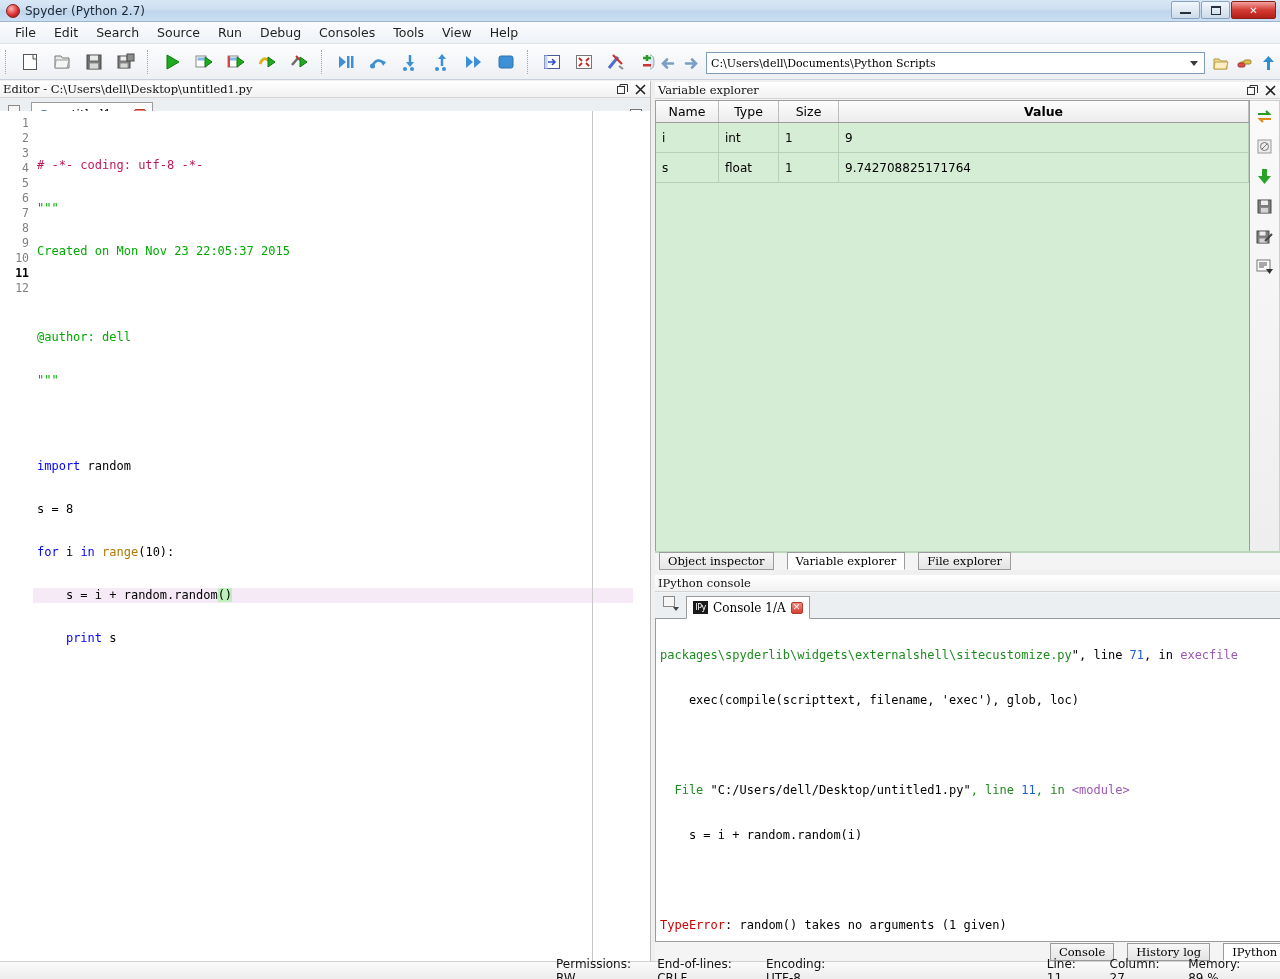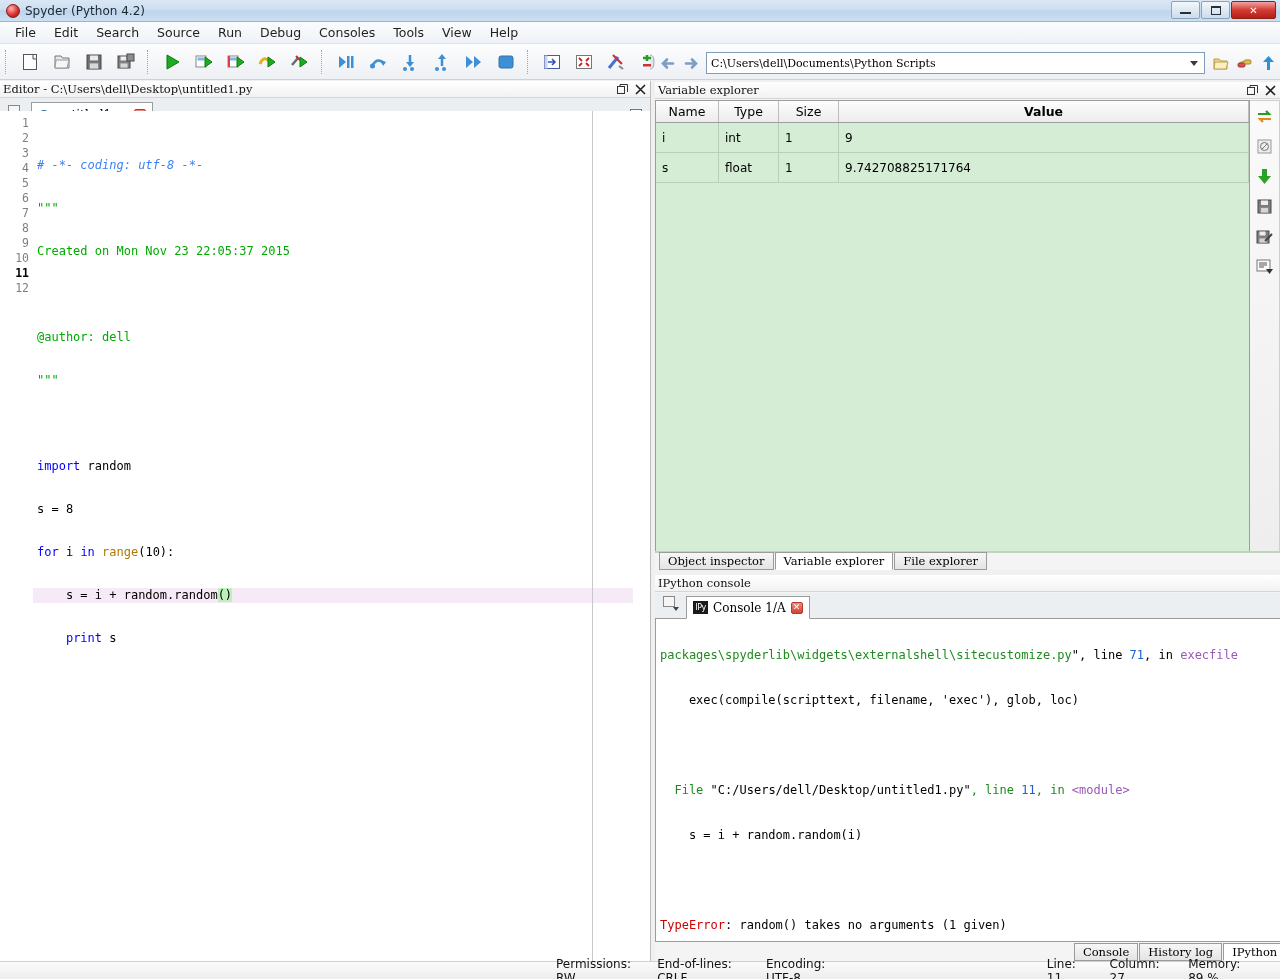--- a/index.html
+++ b/index.html
@@ -138,21 +138,21 @@
     font-family:"DejaVu Sans Mono", monospace; font-size:12px; color:#000;
     white-space:pre;
   }
   .code .ln { height:15px; line-height:15px; padding-left:4px; }
   .code .ln.cur { background:#f6eaf6; width:600px; }
   .edgeline {
     position:absolute; left:559px; top:0; bottom:0; width:1px; background:#c8c8c8;
   }
   .kw { color:#0000ff; }
   .str { color:#00aa00; }
-  .com { color:#3b82f6; font-style:italic; }
+  .com { color:#be185d; }
   .bi  { color:#b07800; }
   .paren-match { background:#bdf0bd; }
 
   
   .var-pane {
     position:absolute; left:655px; top:82px; width:625px; height:488px;
     background:#f4f4f4;
   }
   .var-body {
     position:absolute; left:0; top:18px; right:30px; bottom:18px;
@@ -181,21 +181,21 @@
     position:absolute; right:0; top:18px; width:30px; bottom:18px;
     background:linear-gradient(to bottom,#fafafa,#eeeeee);
     border:1px solid #cfcfcf; border-left:none;
     display:flex; flex-direction:column; align-items:center; padding-top:3px; gap:6px;
   }
   .var-sidebar .vbtn { width:24px;height:24px;display:flex;align-items:center;justify-content:center;}
 
   
   .pane-tabs {
     position:absolute; left:0; bottom:0; width:100%; height:19px;
-    display:flex; align-items:flex-end; padding-left:4px; gap:0px;
+    display:flex; align-items:flex-end; padding-left:4px; gap:12px;
     border-top:2px solid #bcd6bc;
   }
   .ptab {
     height:18px; padding:0 8px; border:1px solid #9b9b9b;
     background:linear-gradient(to bottom,#f7f7f7,#e4e4e4);
     font-family:"DejaVu Serif", serif; font-size:11.5px; color:#000;
     display:flex; align-items:center; margin-right:1px;
   }
   .ptab.active { background:#fff; border-bottom-color:#fff; }
 
@@ -257,21 +257,21 @@
   .statusbar .sitem { margin-right:26px; }
   svg { display:block; }
 </style>
 </head>
 <body>
 
 <div id="app">
 
   <div class="titlebar">
     <span class="title-icon"></span>
-    <span class="title-text">Spyder (Python 4.2)</span>
+    <span class="title-text">Spyder (Python 2.7)</span>
     <div class="wincontrols">
       <div class="wb">
           <i class="min-glyph"></i>
         </div>
       <div class="wb">
           <i class="max-glyph"></i>
         </div>
       <div class="wb close">✕</div>
     </div>
   </div>

